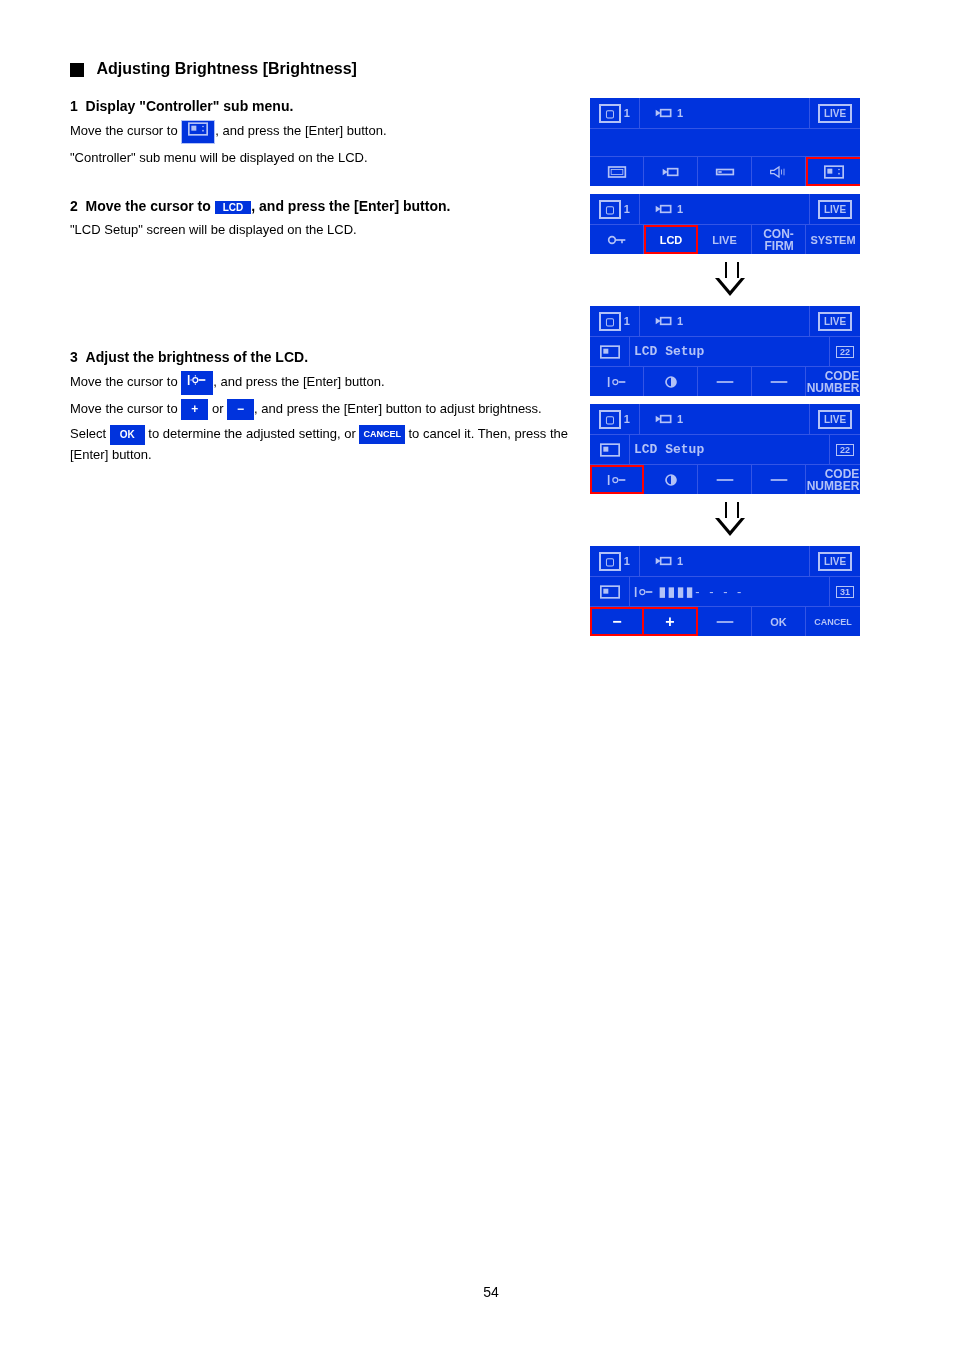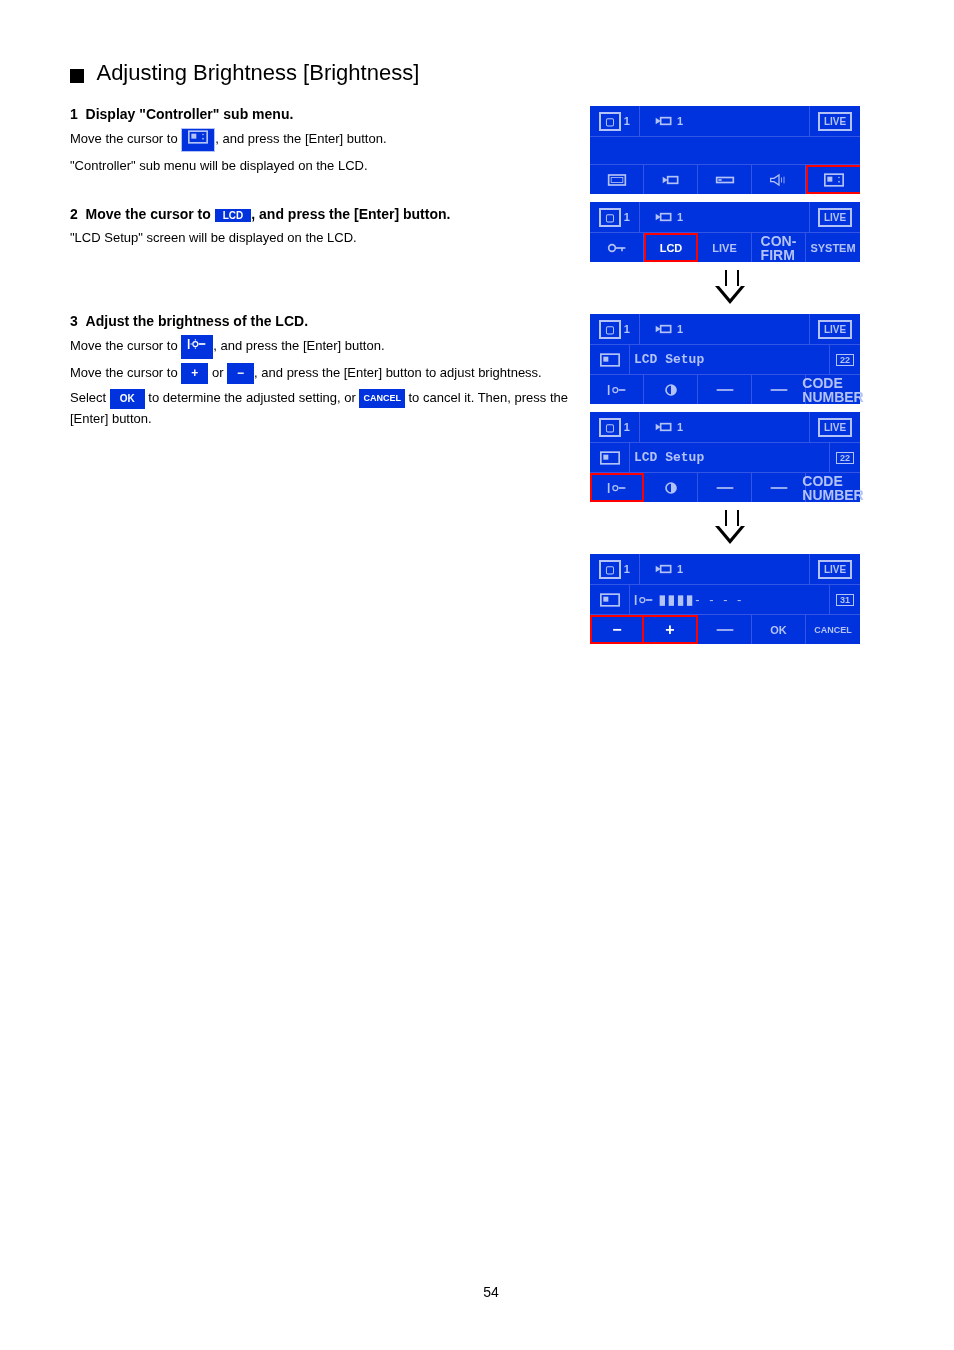--- a/index.html
+++ b/index.html
@@ -1,20 +1,20 @@
 <!DOCTYPE html>
 <html><head>
 <meta charset="utf-8">
 <style>
   * { box-sizing: border-box; margin: 0; padding: 0; }
   body { width: 954px; height: 1350px; background: #fff; font-family: Arial, sans-serif; position: relative; }
   
   .page { padding: 60px 70px; }
   .section-marker { width: 14px; height: 14px; background: #000; display: inline-block; vertical-align: middle; margin-right: 8px; }
-  .section-title { font-size: 22px; font-weight: normal; }
+  .section-title { font-size: 16px; font-weight: bold; }
   
   .content { display: flex; gap: 20px; margin-top: 20px; }
   .left-col { flex: 0 0 500px; }
   .right-col { flex: 0 0 280px; }
   
   .step { margin-bottom: 30px; }
   .step-title { font-weight: bold; font-size: 14px; margin-bottom: 6px; }
   .step-body { font-size: 13px; line-height: 1.6; }
   .step-body p { margin-bottom: 4px; }
   
@@ -41,21 +41,21 @@
   .hl { border: 2px solid #ff0000; }
   
   .icon-box { border: 2px solid #b3c2f7; padding: 2px 4px; font-size: 10px; }
   .badge-box { border: 1px solid #b3c2f7; padding: 0 3px; font-size: 9px; }
   
   .arrow-down { width: 30px; height: 36px; margin: 4px auto 8px; position: relative; }
   .arrow-down::before { content: ""; position: absolute; left: 10px; top: 0; width: 10px; height: 18px; border-left: 2px solid #000; border-right: 2px solid #000; }
   .arrow-down::after { content: ""; position: absolute; left: 0; top: 16px; border-left: 15px solid transparent; border-right: 15px solid transparent; border-top: 18px solid #000; }
   .arrow-down-inner { position: absolute; left: 4px; top: 16px; border-left: 11px solid transparent; border-right: 11px solid transparent; border-top: 13px solid #fff; z-index: 1; }
   
-  .two-line { font-size: 14px; line-height: 1; text-align: left; }
+  .two-line { font-size: 12px; line-height: 1; text-align: right; }
   
   .page-num { position: absolute; bottom: 50px; left: 50%; transform: translateX(-50%); font-size: 14px; margin-left: 14px; }
   
   svg.mini { width: 20px; height: 14px; }
 </style>
 </head>
 <body>
 
 <div class="page">
   <div>
@@ -83,21 +83,21 @@
 
       <div class="step">
         <div class="step-title">
           <span>2</span>&nbsp;&nbsp;Move the cursor to <span class="inline-lcd">LCD</span>, and press the [Enter] button.
         </div>
         <div class="step-body">
           <p>"LCD Setup" screen will be displayed on the LCD.</p>
         </div>
       </div>
 
-      <div class="step" style="margin-top:64px">
+      <div class="step" style="margin-top:108px">
         <div class="step-title">
           <span>3</span>&nbsp;&nbsp;<span>Adjust the brightness of the LCD.</span>
         </div>
         <div class="step-body">
           <p>Move the cursor to <span class="inline-bright"><svg class="mini" viewBox="0 0 24 16">
                   <line x1="2" y1="2" x2="2" y2="14" stroke="#fff" stroke-width="2"></line>
                   <circle cx="10" cy="8" r="3" fill="none" stroke="#fff" stroke-width="1.5"></circle>
                   <line x1="10" y1="2" x2="10" y2="4" stroke="#fff"></line>
                   <line x1="10" y1="12" x2="10" y2="14" stroke="#fff"></line>
                   <line x1="4" y1="8" x2="6" y2="8" stroke="#fff"></line>

